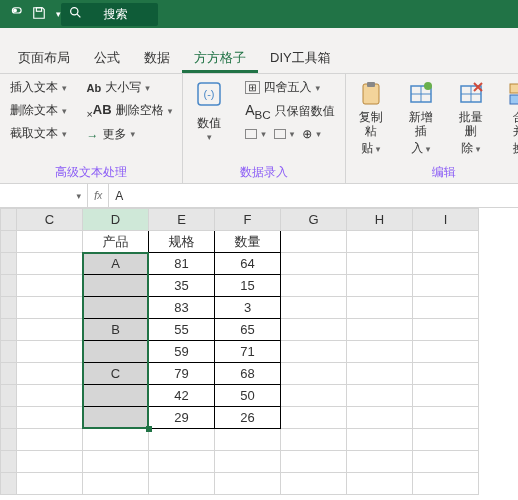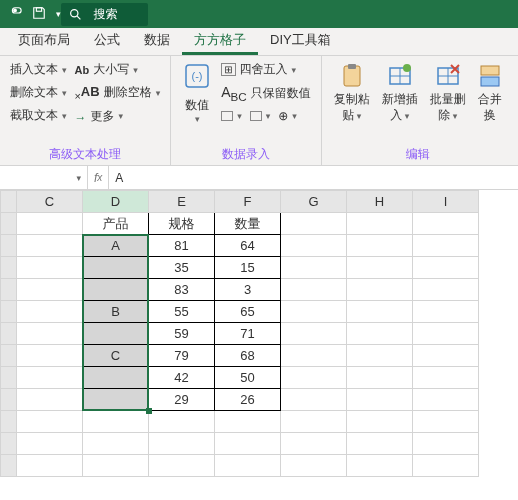--- a/index.html
+++ b/index.html
@@ -1,27 +1,27 @@
 <!DOCTYPE html>
 <html><head>
 <meta charset="utf-8">
 <style>
 *{box-sizing:border-box;margin:0;padding:0;font-family:"Microsoft YaHei",SimSun,sans-serif}
 body{background:#fff;width:518px;height:500px;overflow:hidden;font-size:12px;color:#333}
 .titlebar{background:#217346;height:28px;display:flex;align-items:center;padding:0 8px;color:#fff}
 .qat{display:flex;align-items:center;gap:10px}
 .qat svg{width:14px;height:14px}
 .titlebar-center{flex:1;text-align:center;font-size:13px}
-.titlebar-right{display:flex;align-items:center;gap:12px;background:#0f5c38;padding:3px 30px 3px 8px;border-radius:2px}
-.tabs{background:#f3f2f1;height:28px;display:flex;align-items:flex-end;padding-left:6px;border-bottom:1px solid #d4d4d4}
+.titlebar-right{display:flex;gap:22px;background:#0f5c38;padding:3px 30px 3px 8px;border-radius:2px}
+.tabs{background:#f3f2f1;height:46px;display:flex;align-items:flex-end;padding-left:6px;border-bottom:1px solid #d4d4d4}
 .tab{padding:6px 12px;font-size:13px;color:#333;cursor:pointer}
 .tab.active{color:#217346;font-weight:400;border-bottom:3px solid #217346;padding-bottom:3px}
 .ribbon{background:#f3f2f1;height:110px;display:flex;border-bottom:1px solid #d4d4d4}
 .rgroup{border-right:1px solid #d4d4d4;padding:4px 8px 2px;display:flex;flex-direction:column;justify-content:space-between}
-.rgroup-body{display:flex;gap:4px;flex:1}
+.rgroup-body{display:flex;gap:16px;flex:1}
 .rgroup-label{text-align:center;font-size:12px;color:#8b5cf6;padding-top:2px}
 .rcol{display:flex;flex-direction:column;gap:4px;justify-content:flex-start}
 .ritem{display:flex;align-items:center;gap:4px;font-size:12px;white-space:nowrap;cursor:pointer;padding:1px 2px}
 .big-btn{display:flex;flex-direction:column;align-items:center;gap:2px;padding:2px 4px;cursor:pointer;font-size:12px;text-align:center;line-height:1.2}
 .chev{font-size:9px;color:#666}
 .formula-bar{height:24px;display:flex;align-items:center;border-bottom:1px solid #d4d4d4;background:#fff}
 .name-box{width:88px;border-right:1px solid #d4d4d4;padding:0 6px;display:flex;align-items:center;justify-content:space-between;height:100%}
 .fx{padding:0 6px;color:#777;font-style:italic;border-right:1px solid #d4d4d4;height:100%;display:flex;align-items:center}
 .fval{padding:0 6px}
 .grid-wrap{position:relative;overflow:hidden}

